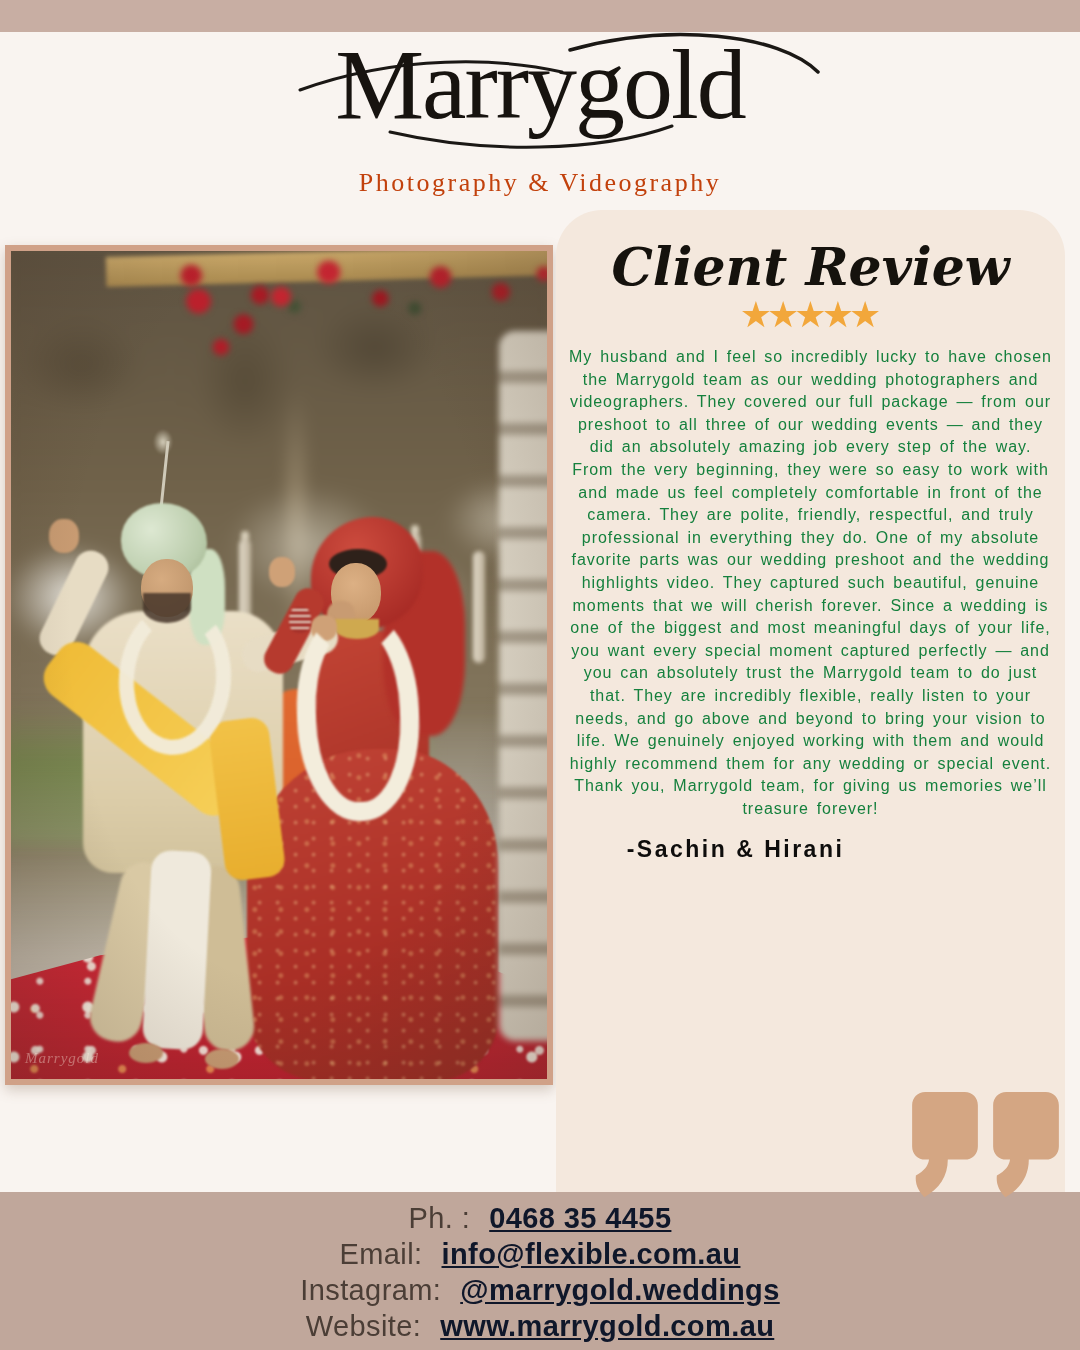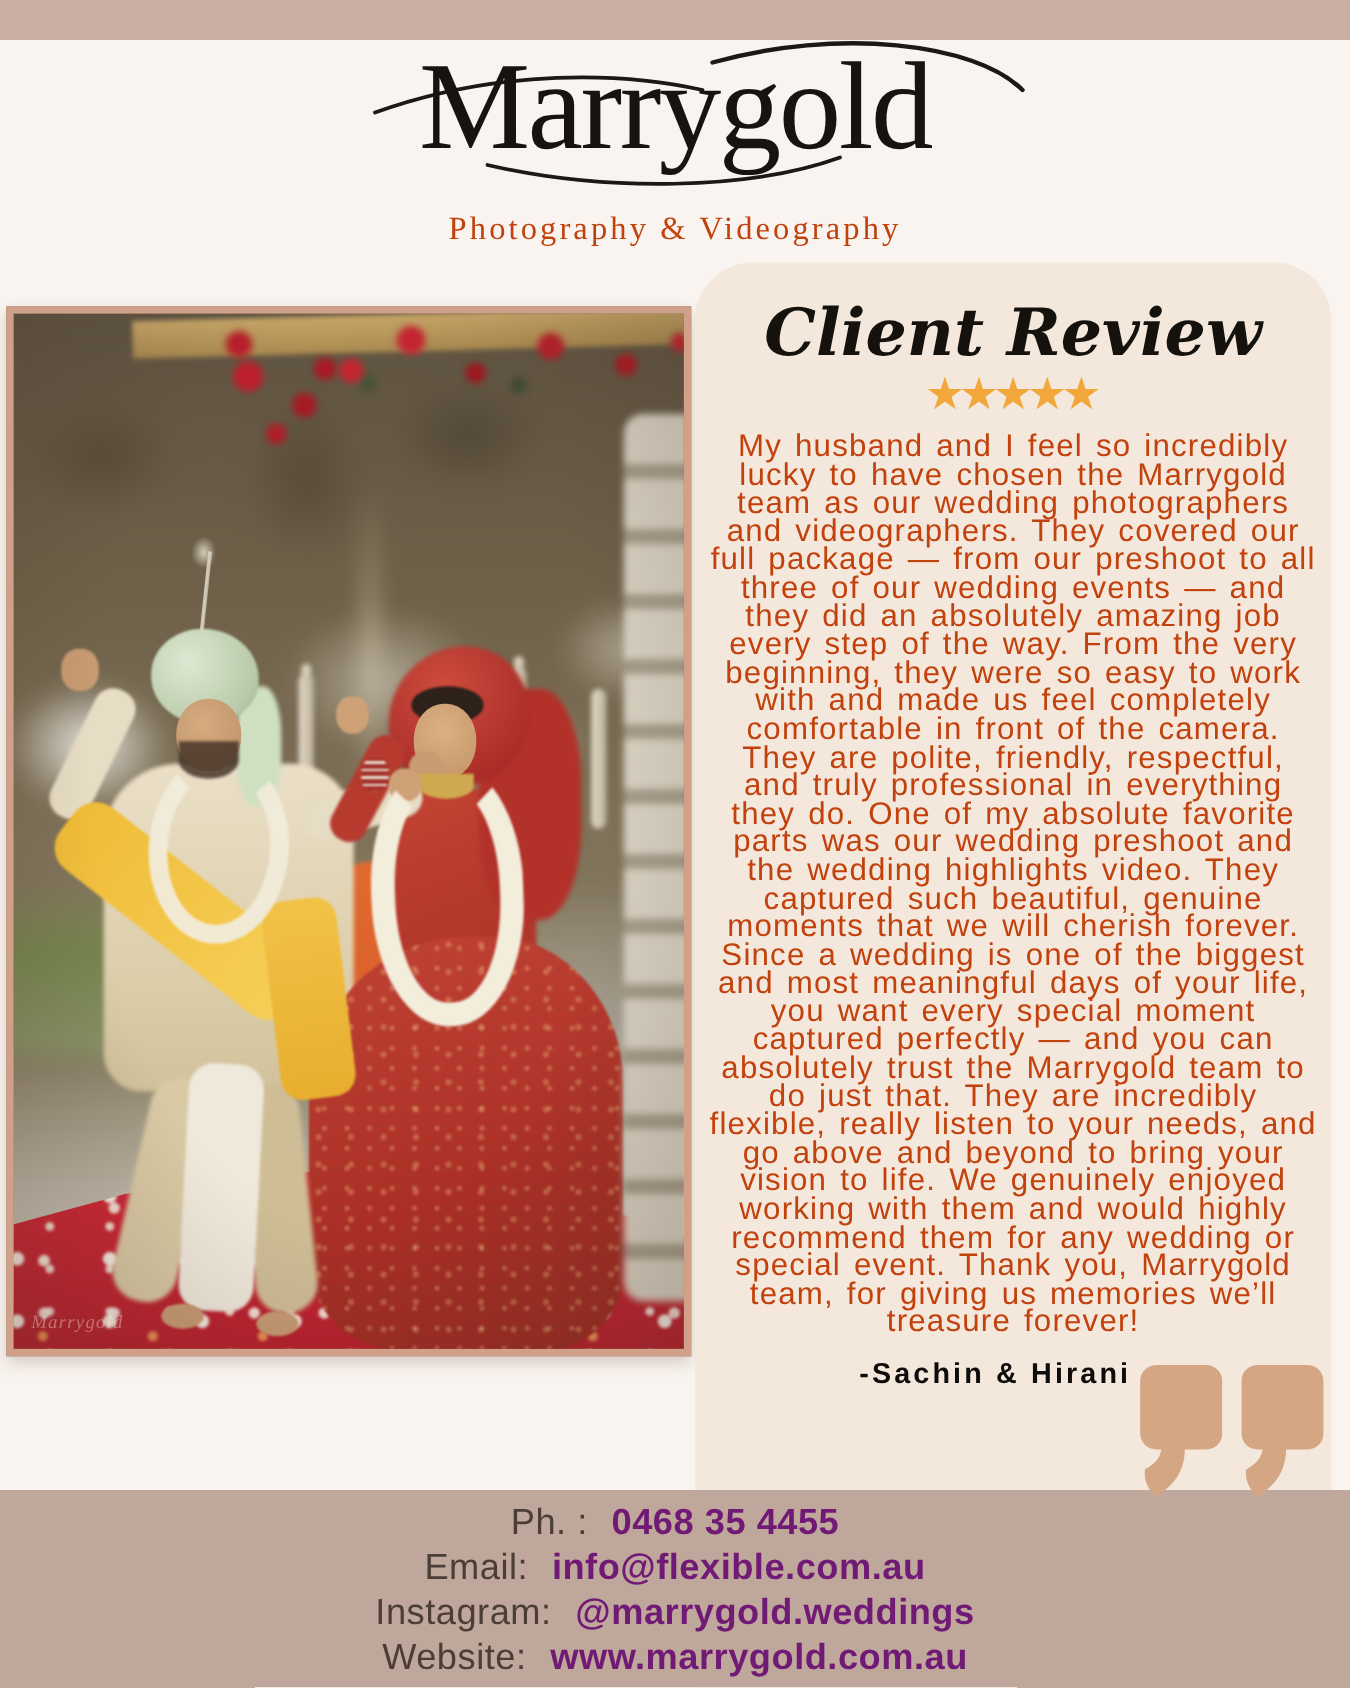--- a/index.html
+++ b/index.html
@@ -167,34 +167,34 @@
     font-style:italic;font-size:15px;letter-spacing:1px;color:rgba(250,236,220,.38);}
 
   
   .review-card{position:absolute;left:556px;top:210px;width:509px;height:1176px;
     background:#f4e8dd;border-radius:46px;box-sizing:border-box;
     padding:20px 10px 0;text-align:center;overflow:hidden;}
   .review-title{margin:8px 0 0;font-family:"DejaVu Serif",serif;font-style:italic;
     font-weight:700;font-size:52px;line-height:58px;color:#15120d;letter-spacing:0;}
   .stars{margin-top:0;font-size:36px;line-height:38px;color:#f2a73b;letter-spacing:-5px;
     text-indent:-5px;}
-  .review-body{width:488px;margin:12px auto 0;font-size:25px;line-height:22.6px;
-    letter-spacing:.95px;word-spacing:2.5px;color:#c2410c;}
-  .signature{margin-top:16px;text-align:right;padding-right:150px;font-weight:bold;
+  .review-body{width:488px;margin:12px auto 0;font-size:16px;line-height:22.6px;
+    letter-spacing:.95px;word-spacing:2.5px;color:#15803d;}
+  .signature{margin-top:16px;padding-right:150px;font-weight:bold;
     font-size:23px;letter-spacing:2.5px;color:#0e0d0c;}
 
   
   .quote-wrap{position:absolute;left:912px;top:1092px;display:flex;gap:15px;z-index:7;}
 
   
   .footer{position:absolute;left:0;top:1192px;width:1080px;height:158px;background:#c0a79b;
     z-index:5;text-align:center;padding-top:8px;box-sizing:border-box;}
   .f-line{font-size:29px;line-height:36px;color:#43362e;letter-spacing:.4px;}
   .f-label{font-weight:400;color:#4b3e36;margin-right:19px;}
-  .f-value{font-weight:700;color:#701a75;}
+  .f-value{font-weight:700;color:#0f172a;text-decoration:underline;}
 </style>
 </head>
 <body>
 
 <div class="canvas">
 
   <div class="top-strip"></div>
 
   <svg class="flourish" width="560" height="130" viewBox="0 0 560 130" fill="none">
     <path d="M30 62 C130 26, 230 30, 292 44" stroke="#1b1815" stroke-width="3" stroke-linecap="round"></path>

